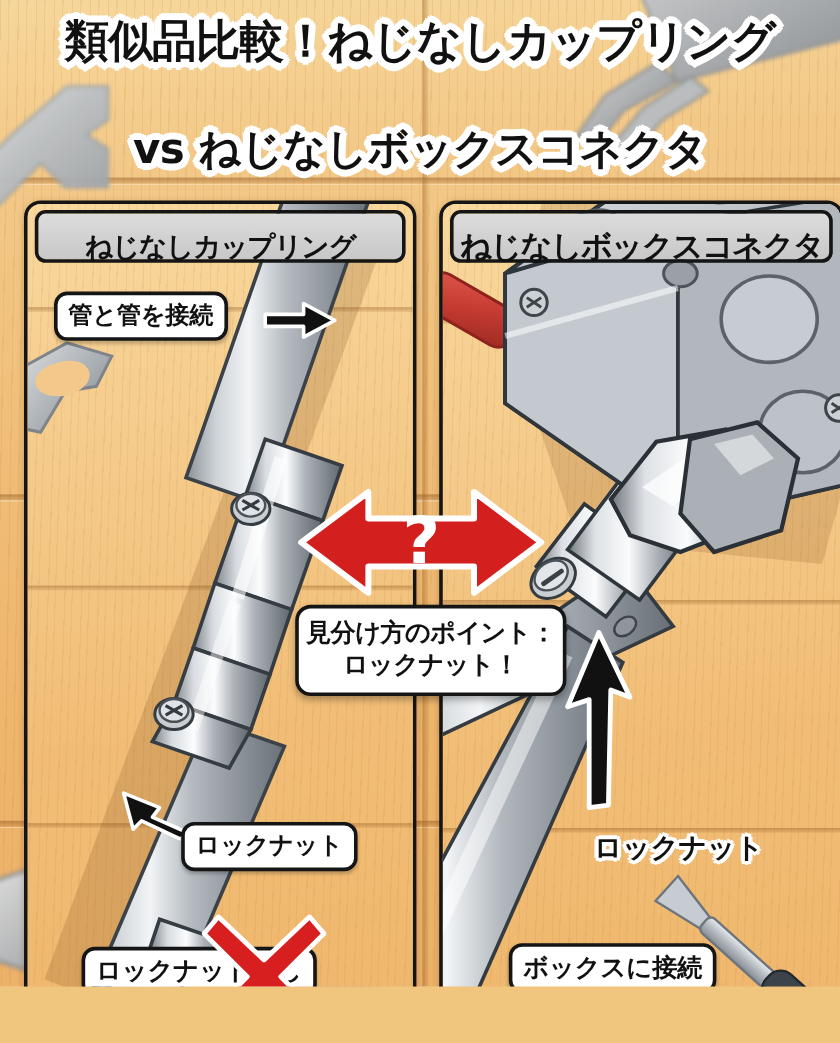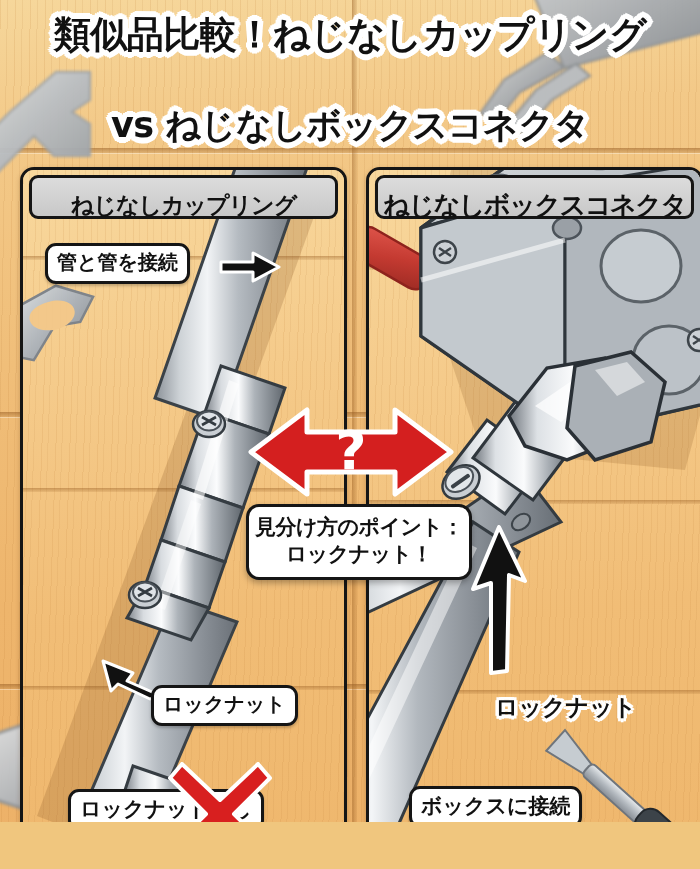--- a/index.html
+++ b/index.html
@@ -111,21 +111,21 @@
   .chip{
     position:absolute;z-index:20;
     background:#fff;border:3px solid #151515;border-radius:11px;
     padding:3px 9px 5px;
     font-size:21px;font-weight:bold;color:#111;white-space:nowrap;
     box-shadow:0 2px 3px rgba(0,0,0,.22);
   }
   .chip.c-kan{left:22px;top:73px;font-size:20px;}
   .chip.c-both{left:128px;top:515px;font-size:20px;}
   .chip.c-nolock{left:45px;top:619px;font-size:21px;}
-  .chip.c-box{left:40px;top:616px;font-size:21px;}
+  .chip.c-box{left:55px;top:616px;font-size:21px;}
 
   
   .otext{
     position:absolute;z-index:21;
     font-size:23px;font-weight:bold;color:#111;line-height:1.18;
     text-shadow:
       3.5px 0 0 #fff,-3.5px 0 0 #fff,0 3.5px 0 #fff,0 -3.5px 0 #fff,
       2.6px 2.6px 0 #fff,-2.6px 2.6px 0 #fff,2.6px -2.6px 0 #fff,-2.6px -2.6px 0 #fff;
   }
   .otext.lock-ari{left:126px;top:524px;}

